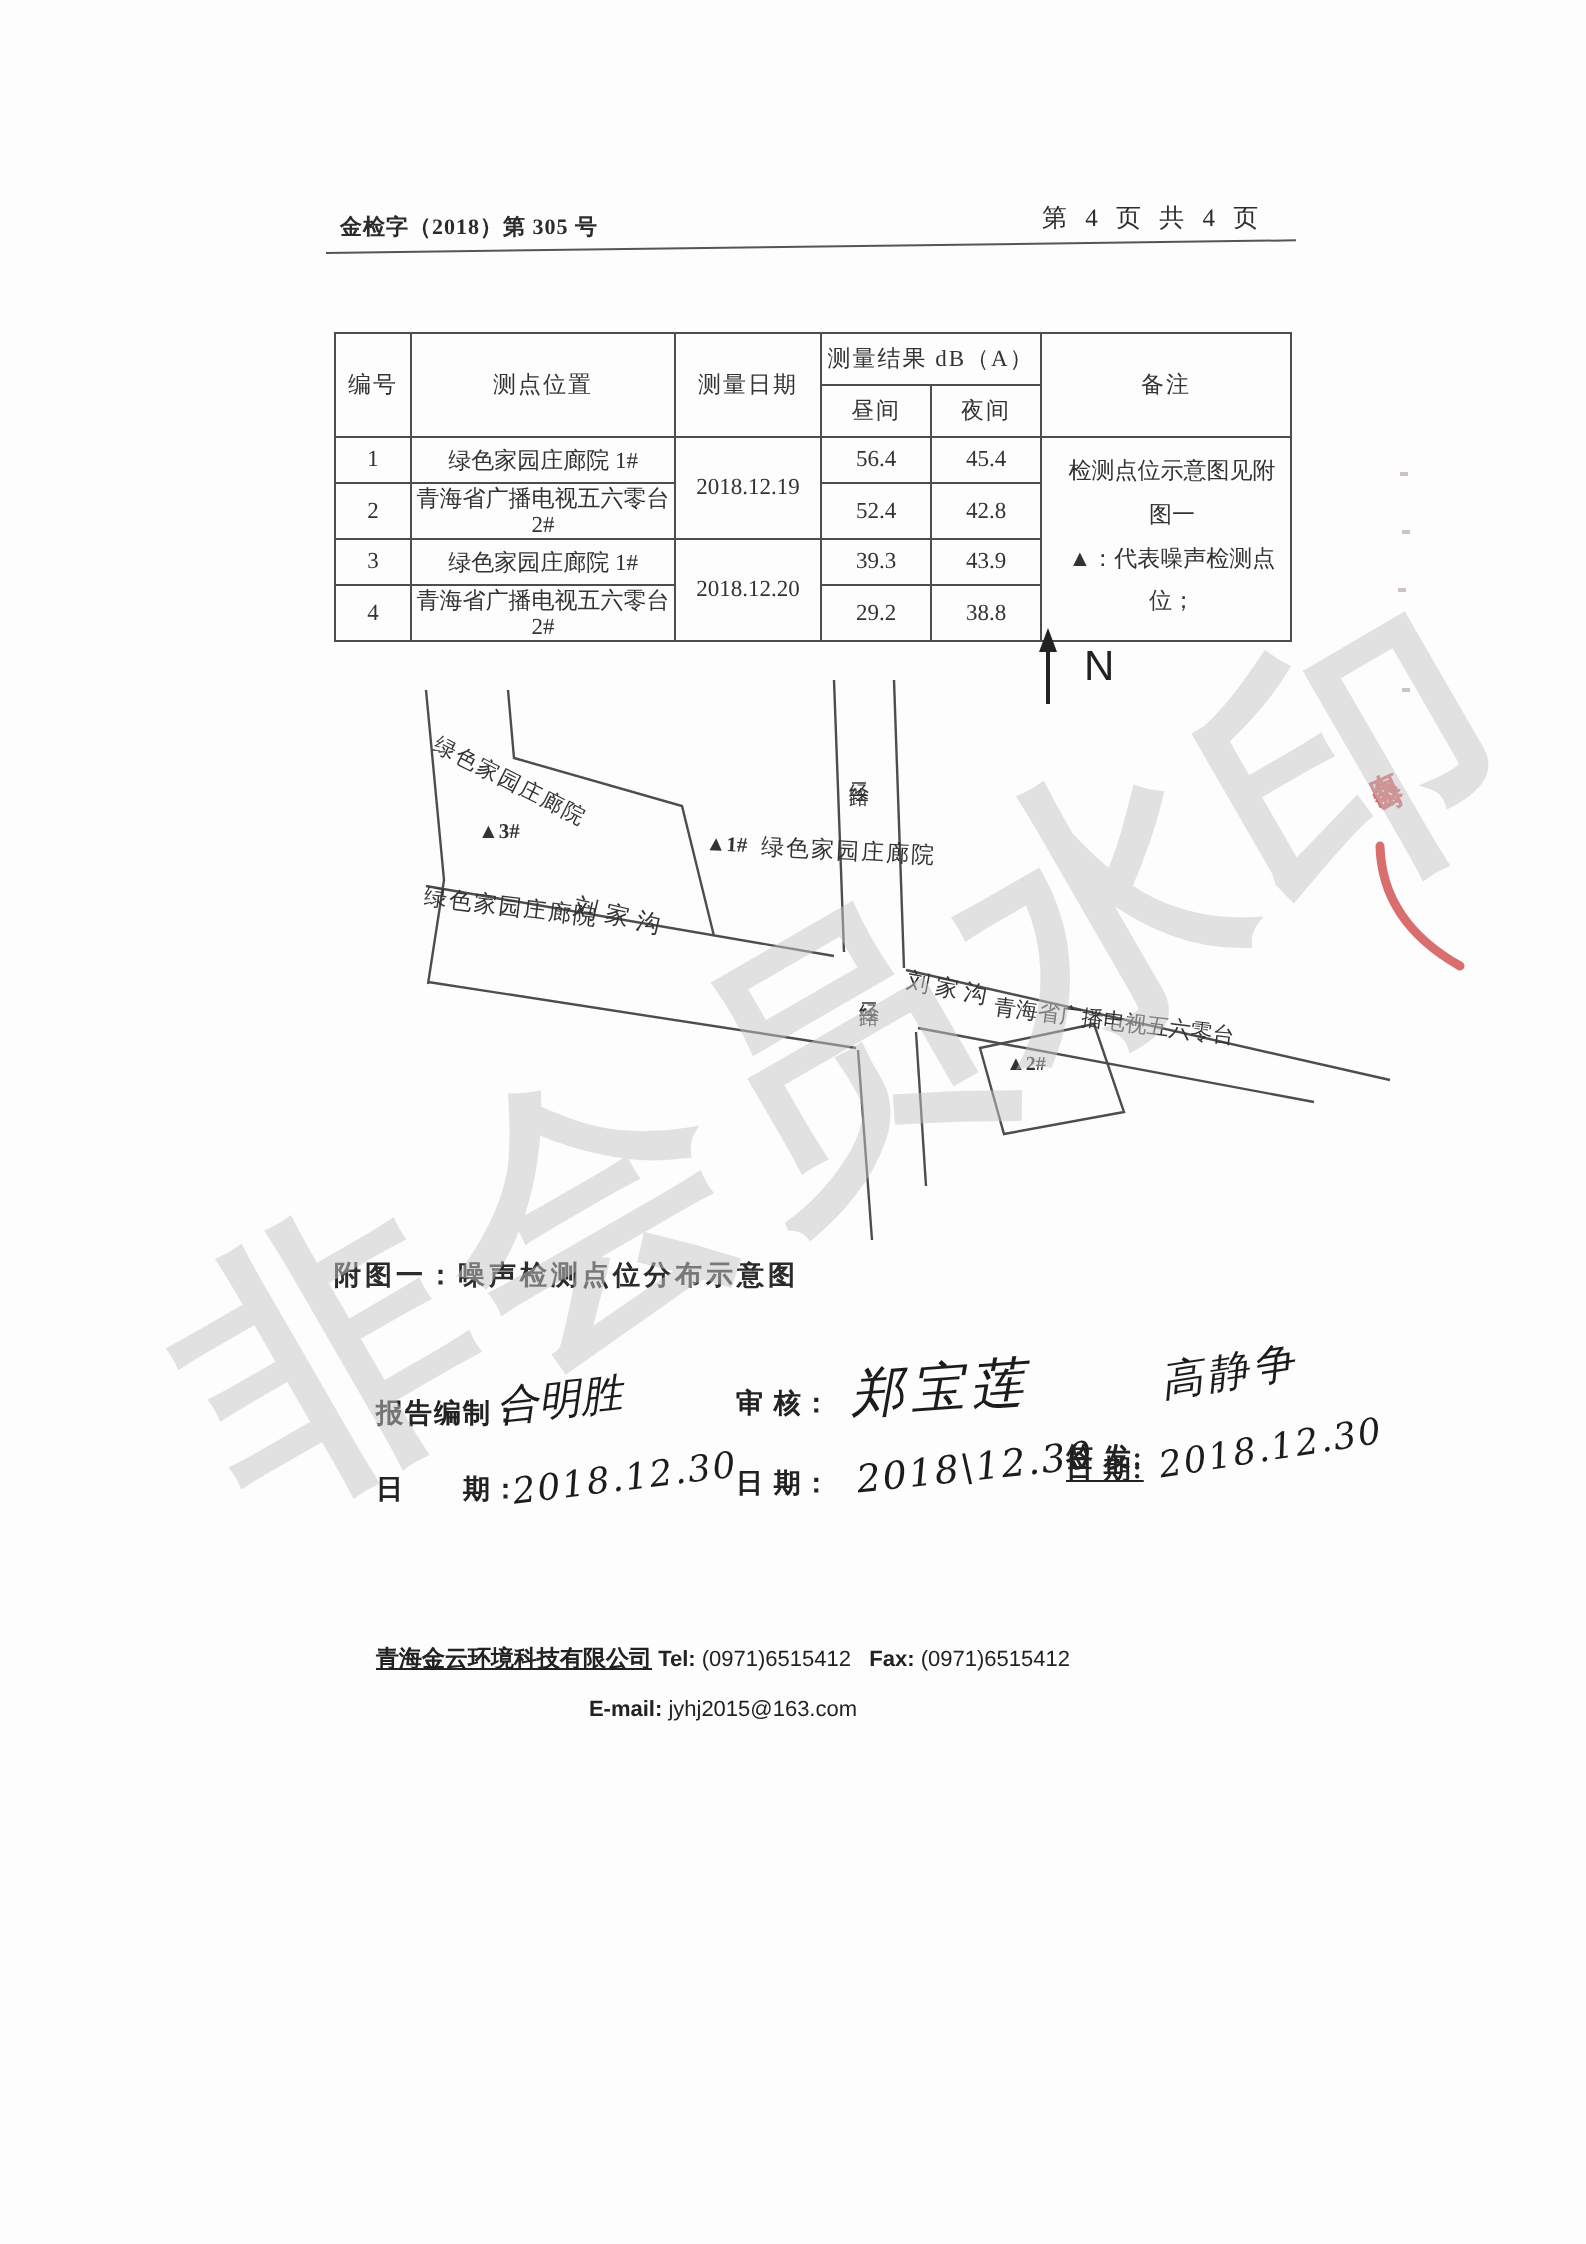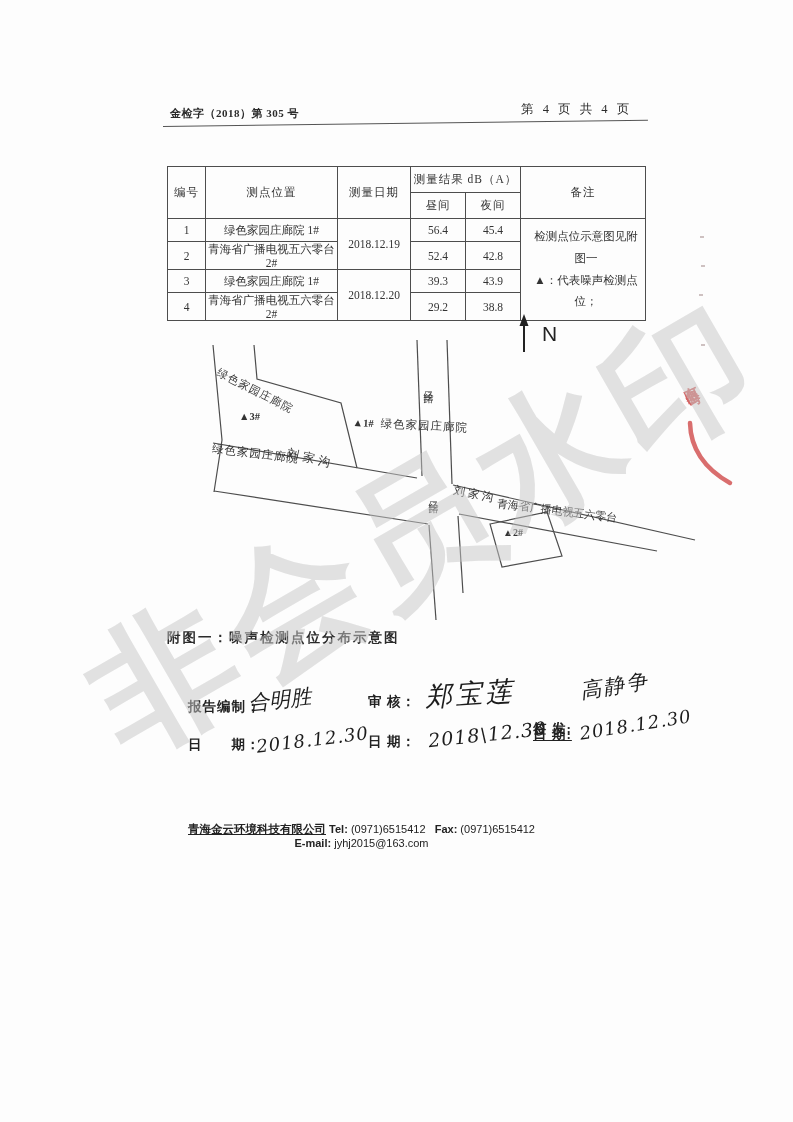--- a/index.html
+++ b/index.html
@@ -26,21 +26,21 @@
   .map-label{position:absolute;color:#333;white-space:nowrap;transform-origin:left top;}
   .vert{writing-mode:vertical-rl;text-orientation:upright;letter-spacing:1px;}
   .map-caption{position:absolute;left:167px;top:629px;width:478px;text-align:left;font-size:13.5px;font-weight:600;letter-spacing:2px;}
   
   .sig-label{position:absolute;font-size:13.5px;font-weight:600;letter-spacing:1px;color:#222;}
   .hand{position:absolute;font-family:"DejaVu Serif",serif;font-style:italic;color:#1c1c1c;white-space:nowrap;}
   
   .footer{position:absolute;left:188px;top:822px;font-size:11px;color:#222;font-family:"Liberation Sans",sans-serif;text-align:center;}
   .footer .company{font-weight:bold;text-decoration:underline;font-family:"Liberation Serif",serif;font-size:11.5px;}
   .footer .lbl{font-weight:bold;}
-  .footer .row2{margin-top:0;}
+  .footer .row2{margin-top:12px;}
   
   .watermark{
     position:absolute;left:55px;top:438px;width:724px;text-align:center;
     font-size:142px;font-weight:bold;color:#c6c6c6;opacity:.5;letter-spacing:6px;
     transform:rotate(-30deg);transform-origin:center center;z-index:6;pointer-events:none;
     font-family:"Liberation Serif",serif;white-space:nowrap;
   }
   
   .stamp{position:absolute;left:660px;top:365px;width:130px;height:125px;z-index:4;}
   .stamp-chars{

